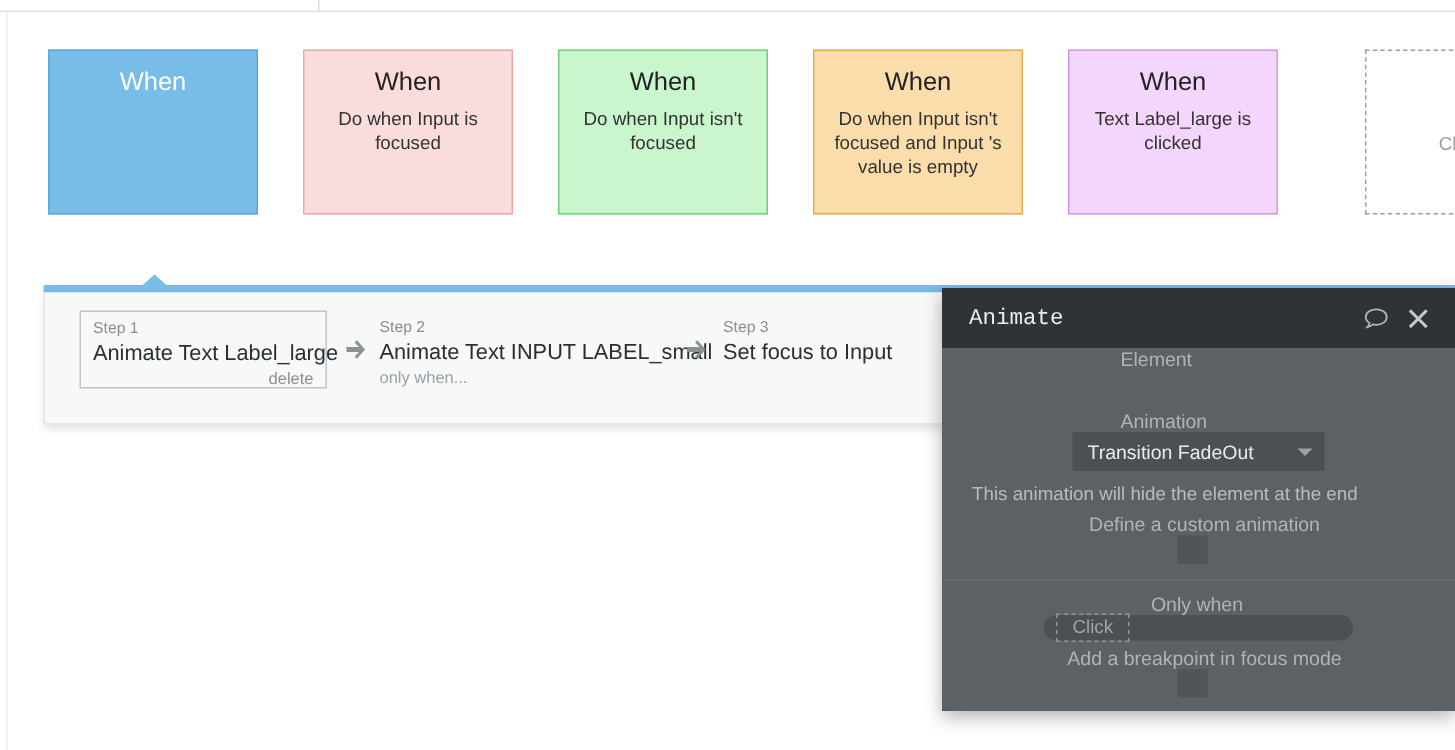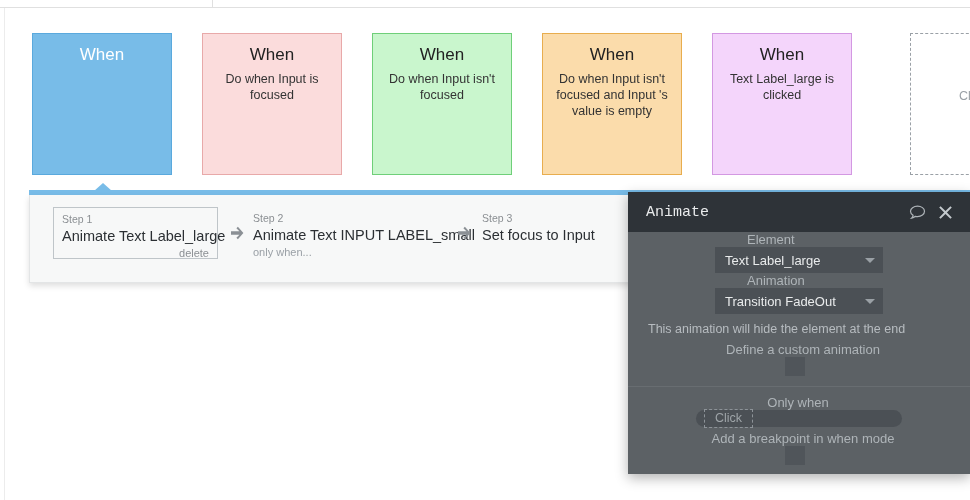--- a/index.html
+++ b/index.html
@@ -26,21 +26,21 @@
     background: #e0e0e0;
   }
   .left-rule {
     position: absolute; left: 4px; top: 8px; width: 1px; height: 492px;
     background: #ececec;
   }
 
   
   .cards { position: absolute; left: 0; top: 33px; width: 970px; height: 142px; }
   .card {
-    position: absolute; top: 0; width: 140px; height: 142px;
+    position: absolute; top: 0; width: 140px; height: 110px;
     border: 1px solid rgba(0,0,0,.18);
     padding: 10px 12px 0 12px;
     text-align: center;
   }
   .card .c-title {
     font-size: 17px; line-height: 22px; color: #222; margin-bottom: 5px;
   }
   .card .c-desc {
     font-size: 12.5px; line-height: 16px; color: #333;
   }
@@ -262,24 +262,20 @@
         <svg width="15" height="15" viewBox="0 0 15 15">
           <path d="M2.6 1.2L7.5 6.1l4.9-4.9 1.4 1.4L8.9 7.5l4.9 4.9-1.4 1.4-4.9-4.9-4.9 4.9-1.4-1.4 4.9-4.9L1.2 2.6z" fill="#c3c9cd"></path>
         </svg>
       </div>
     </div>
 
     <div class="panel-body">
 
       <div class="row field-row">
         <div class="row-label">Element</div>
-        <div class="select">
-          <span>Text Label_large</span>
-          <span class="caret"></span>
-        </div>
       </div>
 
       <div class="row field-row">
         <div class="row-label">Animation</div>
         <div class="select">
           <span>Transition FadeOut</span>
           <span class="caret"></span>
         </div>
       </div>
 
@@ -293,20 +289,20 @@
       <div class="divider"></div>
 
       <div class="row onlywhen-row">
         <div class="row-label">Only when</div>
         <div class="onlywhen-input">
           <span class="chip">Click</span>
         </div>
       </div>
 
       <div class="row check-row">
-        <div class="row-label">Add a breakpoint in when mode</div>
+        <div class="row-label">Add a breakpoint in focus mode</div>
         <div class="checkbox"></div>
       </div>
 
     </div>
   </div>
 
 </div>
 
 </body></html>

